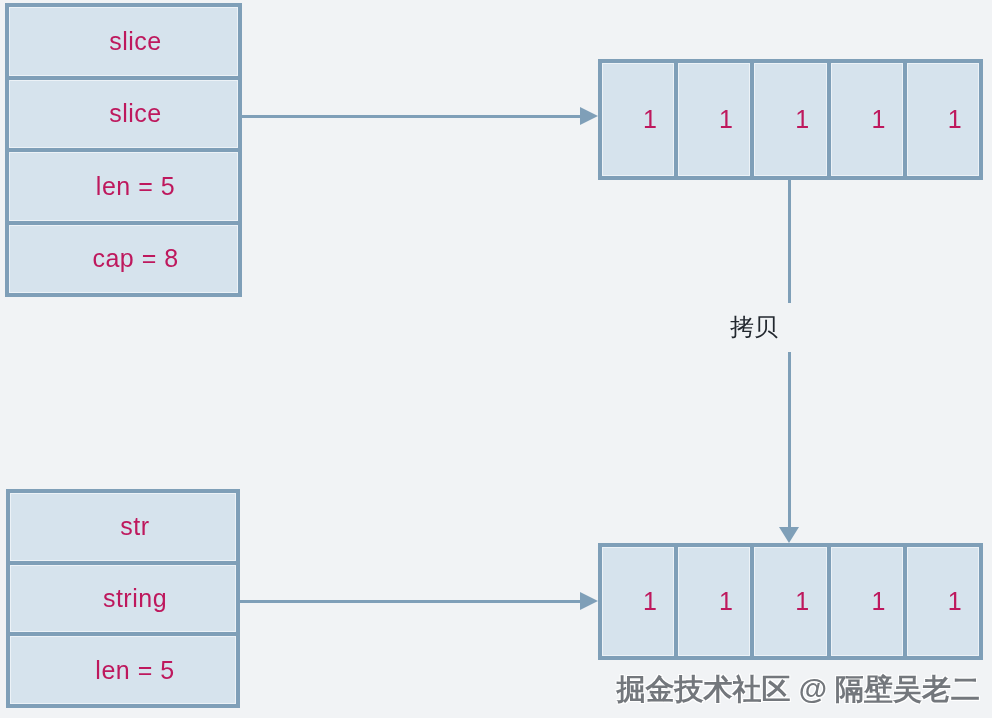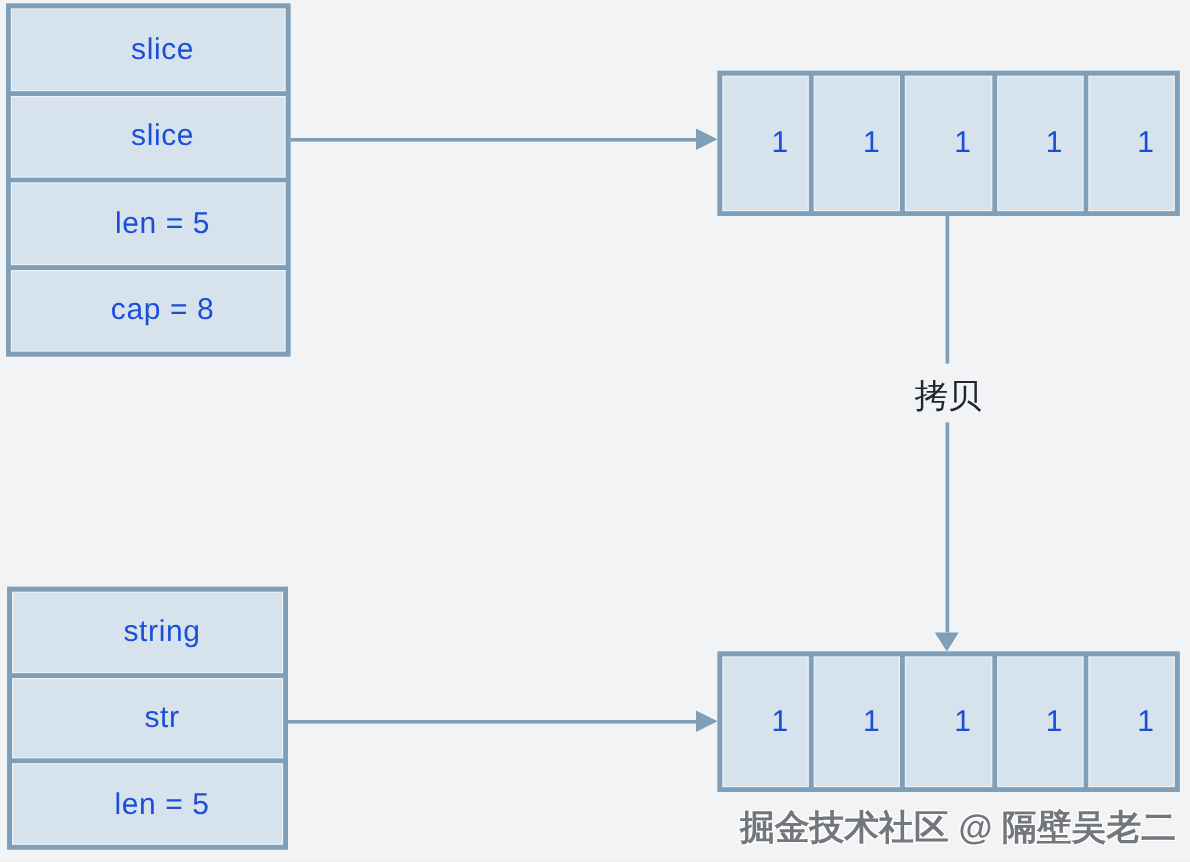--- a/index.html
+++ b/index.html
@@ -23,21 +23,21 @@
   .blue-box.vertical{flex-direction:column;}
   .blue-box.horizontal{flex-direction:row;}
   .cell{
     flex:1;
     background:#d6e3ed;
     box-shadow:inset 0 0 0 1px rgba(255,255,255,.55);
     display:flex;
     align-items:center;
     justify-content:center;
     font-size:25px;
-    color:#1d4ed8;
+    color:#be185d;
     letter-spacing:.5px;
     padding-left:24px;
   }
   
   #slice-box{left:5px;top:3px;width:237px;height:294px;}
   #string-box{left:6px;top:489px;width:234px;height:219px;}
   #top-array{left:598px;top:59px;width:385px;height:121px;}
   #bottom-array{left:598px;top:543px;width:385px;height:117px;}
 
   
@@ -58,21 +58,21 @@
   #arrow1-line{left:242px;top:115px;width:340px;}
   #arrow1-head{left:580px;top:107px;}
   #arrow2-line{left:240px;top:600px;width:342px;}
   #arrow2-head{left:580px;top:592px;}
   #vline-upper{left:788px;top:180px;height:123px;}
   #vline-lower{left:788px;top:352px;height:175px;}
   #varrow-head{left:779px;top:527px;}
 
   #copy-label{
     position:absolute;left:730px;top:311px;width:120px;
-    text-align:center;font-size:28px;color:#22272e;
+    font-size:24px;color:#22272e;
   }
   #watermark{
     position:absolute;left:610px;top:670px;width:370px;
     text-align:right;font-size:29px;font-weight:bold;
     color:#73777c;
     text-shadow:1px 1px 0 #ffffff,-1px -1px 0 #ffffff,1px -1px 0 #ffffff,-1px 1px 0 #ffffff;
     white-space:nowrap;
   }
 </style>
 </head>
@@ -97,22 +97,22 @@
     <div class="cell">1</div>
     <div class="cell">1</div>
   </div>
 
   <div class="v-line" id="vline-upper"></div>
   <div id="copy-label">拷贝</div>
   <div class="v-line" id="vline-lower"></div>
   <div class="head-down" id="varrow-head"></div>
 
   <div class="blue-box vertical" id="string-box">
+    <div class="cell">str</div>
     <div class="cell">string</div>
-    <div class="cell">str</div>
     <div class="cell">len = 5</div>
   </div>
 
   <div class="h-line" id="arrow2-line"></div>
   <div class="head-right" id="arrow2-head"></div>
 
   <div class="blue-box horizontal" id="bottom-array">
     <div class="cell">1</div>
     <div class="cell">1</div>
     <div class="cell">1</div>

